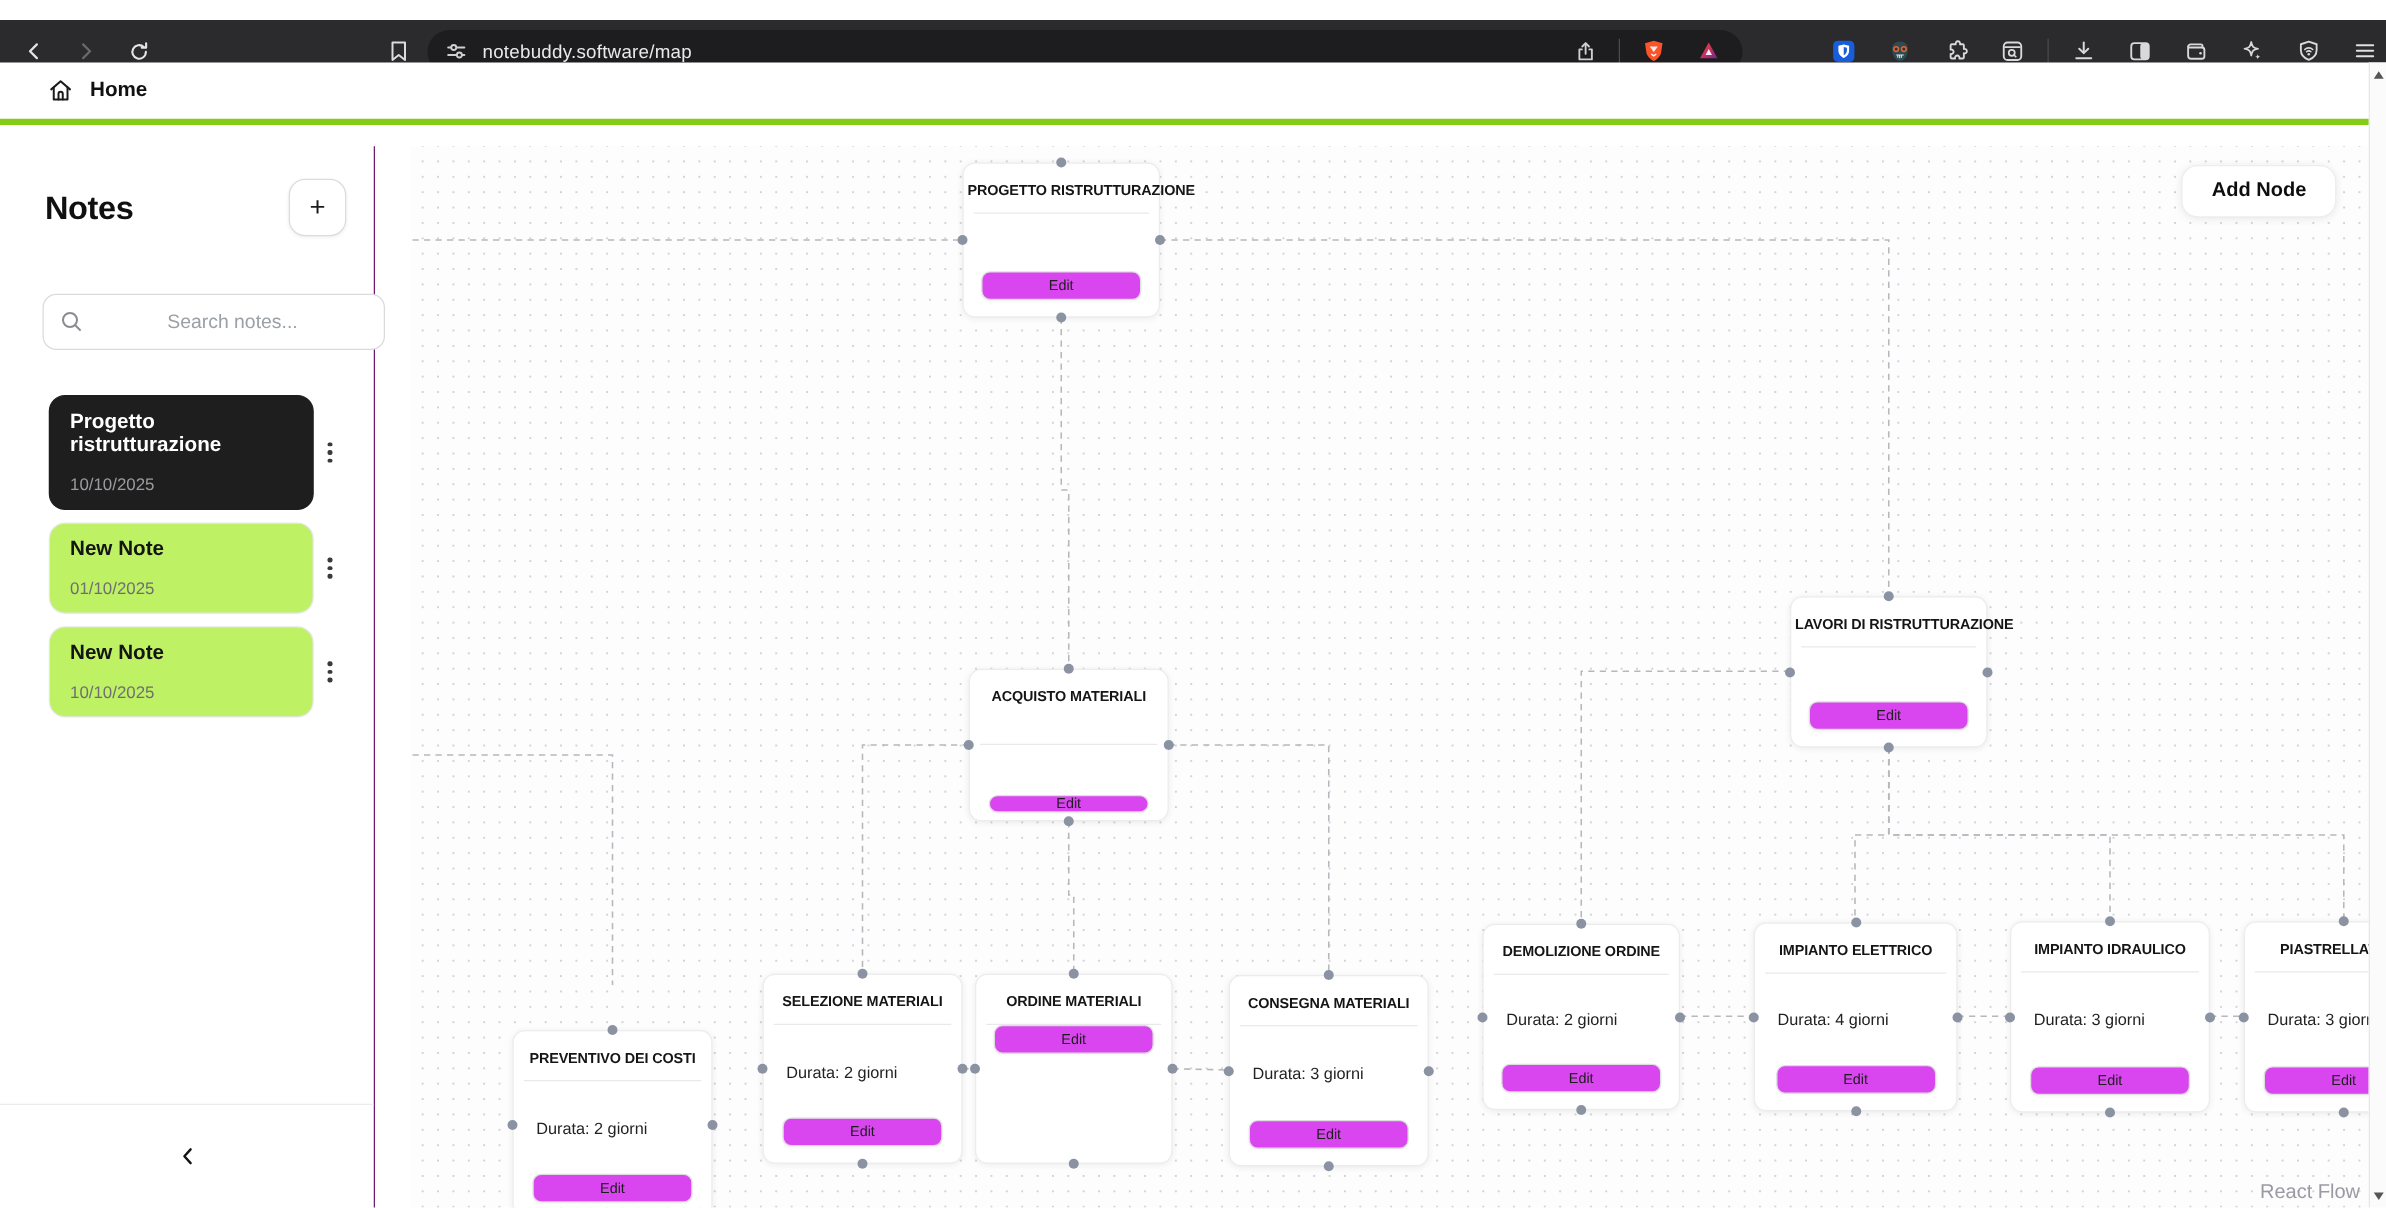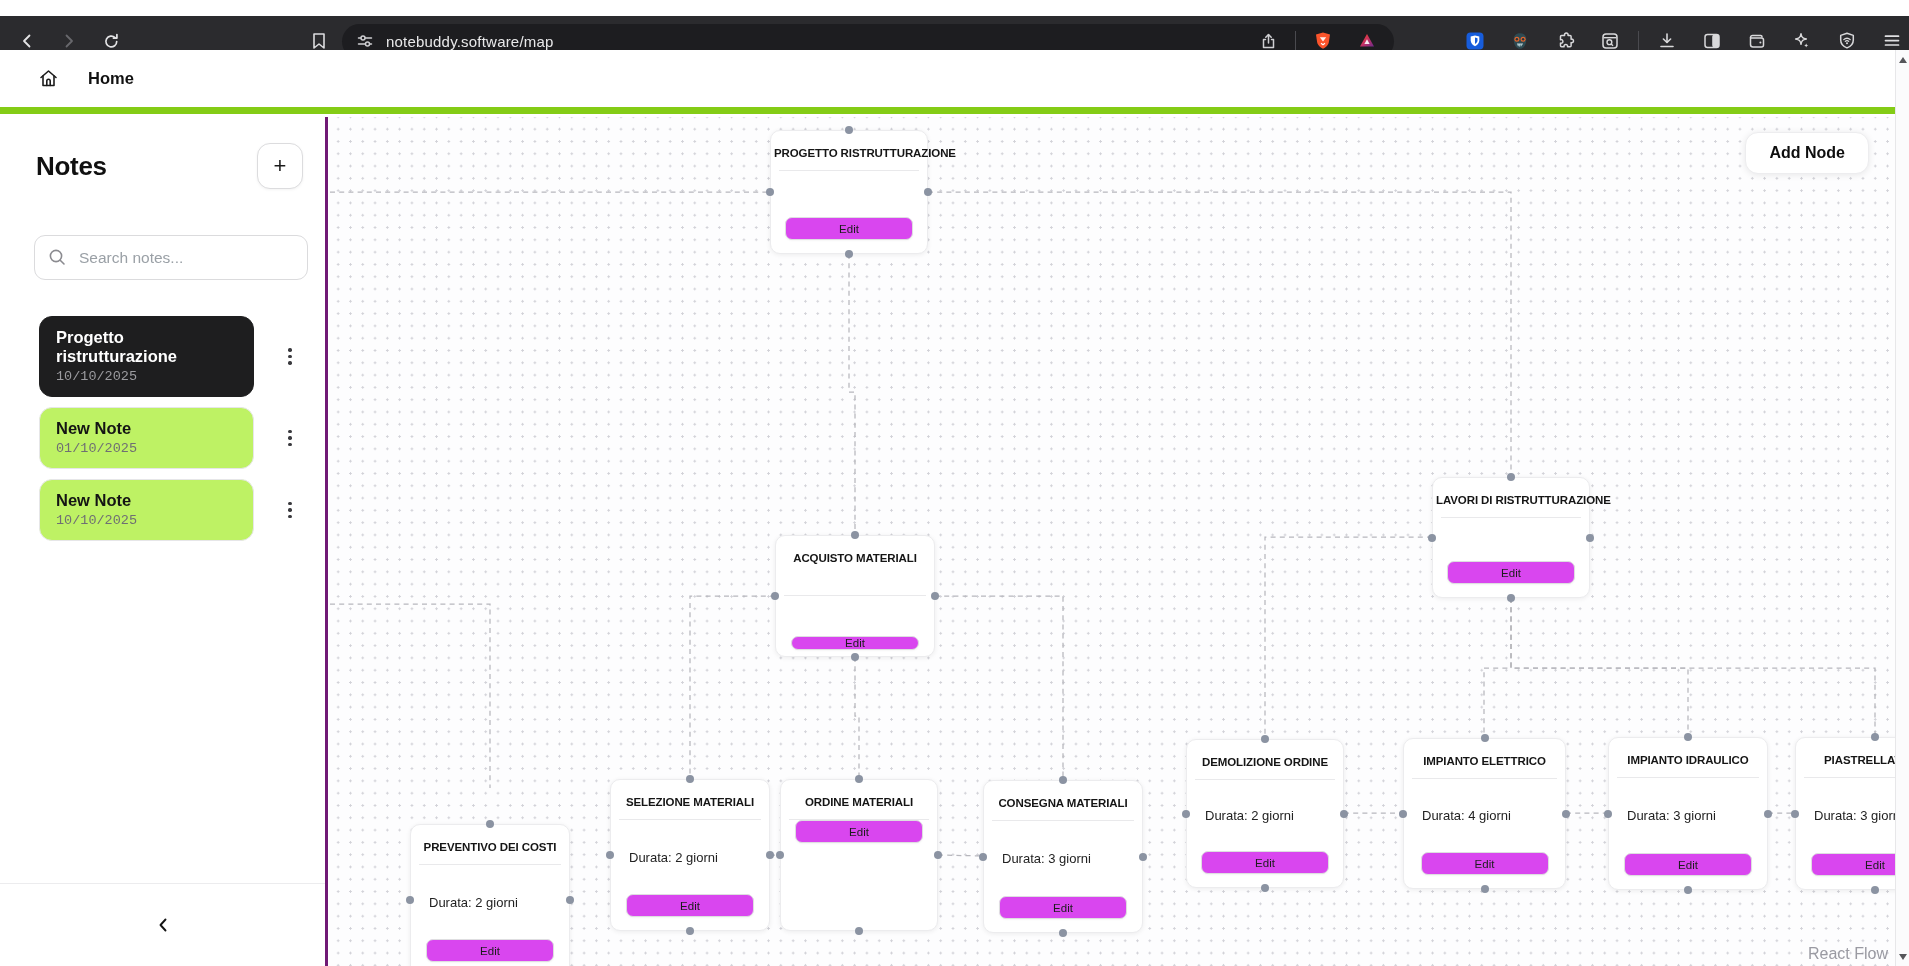--- a/index.html
+++ b/index.html
@@ -16,48 +16,48 @@
   .bookmark-btn { margin-left:174px; }
   .urlbar { height:35px; width:1060px; margin-left:6px; background:var(--urlbar_bg);
     border-radius:18px; display:flex; align-items:center; padding:0 10px 0 14px; }
   .url-text { color:#e9e9ea; font-size:15px; margin-left:12px; flex:1;
     white-space:nowrap; letter-spacing:.2px; }
   .pill-right { display:flex; align-items:center; gap:10px; }
   .vsep { width:1px; height:20px; background:#4a4a4f; }
   .ext-group { display:flex; align-items:center; gap:11px; margin-left:64px; }
 
   
-  .homebar { position:absolute; left:0; top:50px; width:1909px; height:64px;
-    background:#fff; border-bottom:7px solid #84cc16; display:flex; align-items:center;
-    padding-left:38px; gap:29px; }
+  .homebar { position:absolute; left:0; top:50px; width:1909px; height:50px;
+    background:#fff; border-bottom:5px solid #84cc16; display:flex; align-items:center;
+    padding-left:38px; gap:13px; }
   .homebar .label { font-size:16.5px; font-weight:700; color:#111; }
 
   
-  .sidebar { position:absolute; left:0; top:117px; width:328px; bottom:0;
-    background:#fff; border-right:3px solid #701a75; }
+  .sidebar { position:absolute; left:0; top:117px; width:300px; bottom:0;
+    background:#fff; border-right:1px solid #701a75; }
   .sb-head { display:flex; align-items:center; justify-content:space-between;
     padding:26px 22px 0 36px; }
   .sb-title { font-size:26px; font-weight:700; color:#101010; letter-spacing:-.3px; }
   .add-note-btn { width:46px; height:46px; border:1px solid #dcdcde; border-radius:13px;
     background:#fff; font-size:22px; font-weight:400; color:#1a1a1a; cursor:pointer;
     box-shadow:0 1px 3px rgba(0,0,0,.05); }
   .search-wrap { margin:46px 20px 0 34px; position:relative; }
   .search-input { width:274px; height:45px; border:1px solid #dbdbdd; border-radius:11px;
     padding:0 14px 0 44px; font-size:15.5px; color:#333; outline:none;
-    font-family:"Liberation Sans",sans-serif; }
+    font-family:"Liberation Sans",sans-serif;text-align:center; }
   .search-input::placeholder { color:#9aa0a6; }
   .search-icon { position:absolute; left:14px; top:13px; }
   .notes-list { margin-top:36px; display:flex; flex-direction:column; gap:10px; }
   .note-row { display:flex; align-items:center; padding:0 22px 0 39px; }
   .note-card { width:215px; border-radius:13px; padding:11px 16px 12px;
     border:1px solid #e6e6e8; background:#bef264; cursor:pointer; }
   .note-card.active { background:var(--active_note_bg); border-color:var(--active_note_bg); }
   .note-title { font-size:16.5px; font-weight:700; color:#141414; }
   .note-card.active .note-title { color:#fff; }
-  .note-date { font-size:13.5px; color:#6f6f73; margin-top:3px;font-family:Liberation Mono, monospace; }
+  .note-date { font-size:13.5px; color:#6f6f73; margin-top:14px; }
   .note-card.active .note-date { color:#9b9b9f; }
   .note-menu { margin-left:auto; width:26px; height:34px; display:flex; flex-direction:column;
     align-items:center; justify-content:center; gap:3px; background:none; border:none; cursor:pointer; }
   .note-menu i { width:3.4px; height:3.4px; border-radius:50%; background:#3a3a3e; }
   .sb-footer { position:absolute; left:0; right:0; bottom:0; height:83px;
     border-top:1px solid #ececee; display:flex; align-items:center; justify-content:center; }
 
   
   .canvas { position:absolute; left:329px; top:117px; right:14px; bottom:0;
     overflow:hidden; background-color:#fdfdfe;

